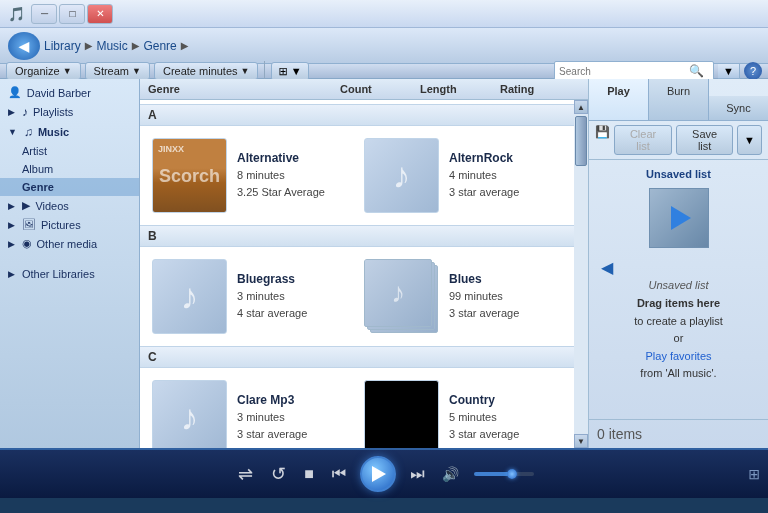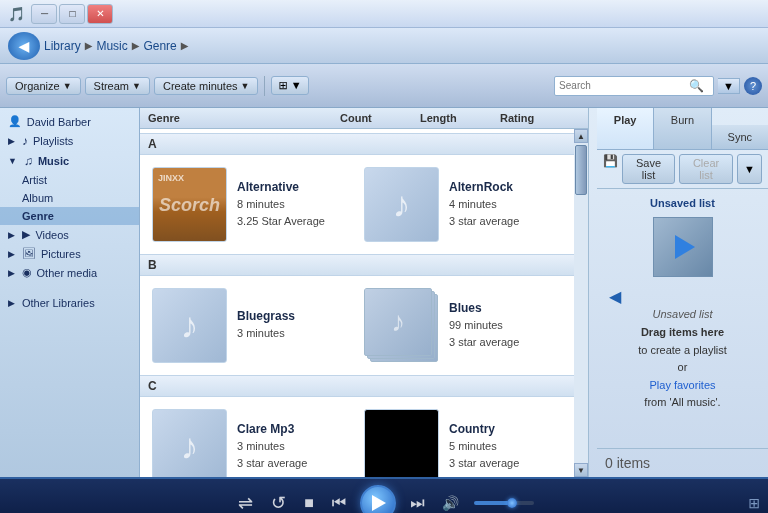--- a/index.html
+++ b/index.html
@@ -62,21 +62,21 @@
       gap: 4px;
       color: #1a4a8a;
       font-size: 12px;
     }
     .nav-breadcrumb span { cursor: pointer; }
     .breadcrumb-arrow { color: #555; font-size: 10px; }
 
     
     #toolbar {
       background: linear-gradient(to bottom, #d0ddf0, #a8bcd8);
-      height: 44px;
+      height: 15px;
       display: flex;
       align-items: center;
       padding: 0 6px;
       gap: 4px;
       border-bottom: 1px solid #88a8c8;
     }
     .toolbar-btn {
       background: linear-gradient(to bottom, #dce8f8, #b8cce0);
       border: 1px solid #90b0d0;
       border-radius: 3px;
@@ -267,21 +267,20 @@
     #genre-list::-webkit-scrollbar-track { background: #dce8f4; }
     #genre-list::-webkit-scrollbar-thumb { background: linear-gradient(to right, #a0b8d4, #8098b8); border: 1px solid #6080a8; }
 
     
     #right-panel {
       width: 180px;
       background: linear-gradient(to bottom, #e0ecf8, #c8d8ec);
       border-left: 1px solid #a0bcd4;
       display: flex;
       flex-direction: column;
-      padding-left: 8px;
     }
 
     
     #panel-tabs {
       display: flex;
       border-bottom: 1px solid #90b0d0;
     }
     .panel-tab {
       flex: 1;
       text-align: center;
@@ -456,21 +455,20 @@
 
     
     .scorch-text {
       position: absolute;
       top: 50%;
       left: 50%;
       transform: translate(-50%, -50%);
       font-size: 18px;
       font-weight: bold;
       color: rgba(255,255,255,0.6);
-      font-style: italic;
     }
 
     .scrollbar-vert {
       width: 14px;
       background: #dce8f4;
       flex-shrink: 0;
       display: flex;
       flex-direction: column;
       align-items: center;
     }
@@ -639,20 +637,21 @@
         </div>
         <div class="genre-grid">
 
           <div class="genre-item">
             <div class="genre-thumb">
               <span class="music-note">♪</span>
             </div>
             <div class="genre-info">
               <div class="genre-name">Bluegrass</div>
               <div class="genre-detail">3 minutes</div>
+              <div class="genre-detail">4 star average</div>
             </div>
           </div>
 
           <div class="genre-item">
             <div class="stack-thumb genre-thumb" style="background:transparent;border:none;">
               <div class="layer"></div>
               <div class="layer"></div>
               <div class="layer">
                 <span class="music-note-sm">♪</span>
               </div>
@@ -704,22 +703,22 @@
   <div id="right-panel">
 
     <div id="panel-tabs">
       <div class="panel-tab active">Play</div>
       <div class="panel-tab">Burn</div>
       <div class="panel-tab">Sync</div>
     </div>
 
     <div class="panel-top-actions">
       <span style="font-size:12px;color:#555;">💾</span>
+      <button class="panel-action-btn disabled">Clear list</button>
       <button class="panel-action-btn">Save list</button>
-      <button class="panel-action-btn disabled">Clear list</button>
       <button class="panel-icon-btn">▼</button>
     </div>
 
     <div id="unsaved-list-section">
       <div class="unsaved-title">Unsaved list</div>
       <div class="play-thumb">
         <div class="play-triangle"></div>
       </div>
       <button class="back-arrow-btn">◀</button>
       <div style="font-size:11px;color:#555;margin-bottom:4px;font-style:italic;">Unsaved list</div>

